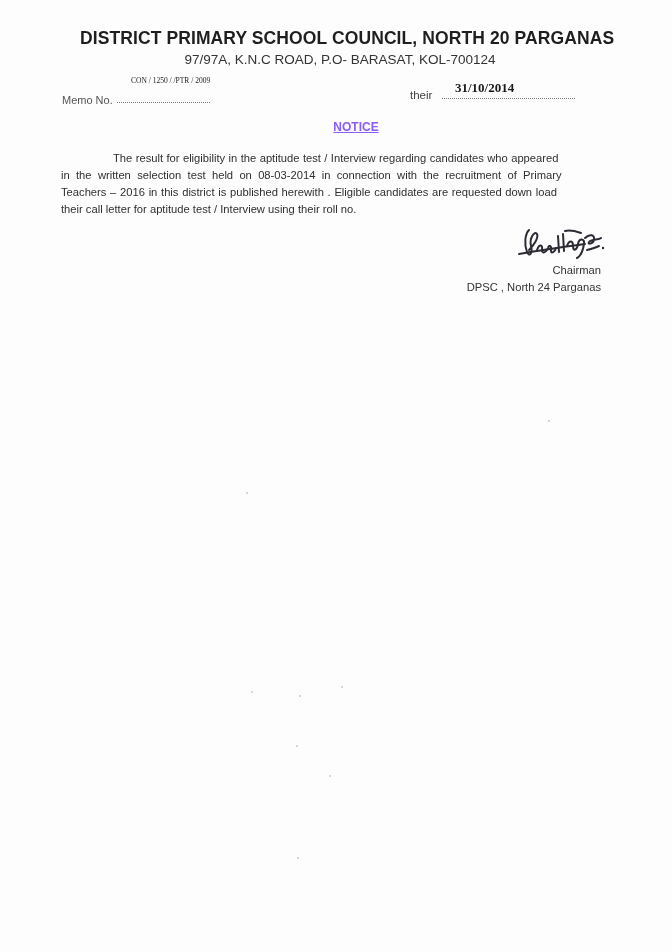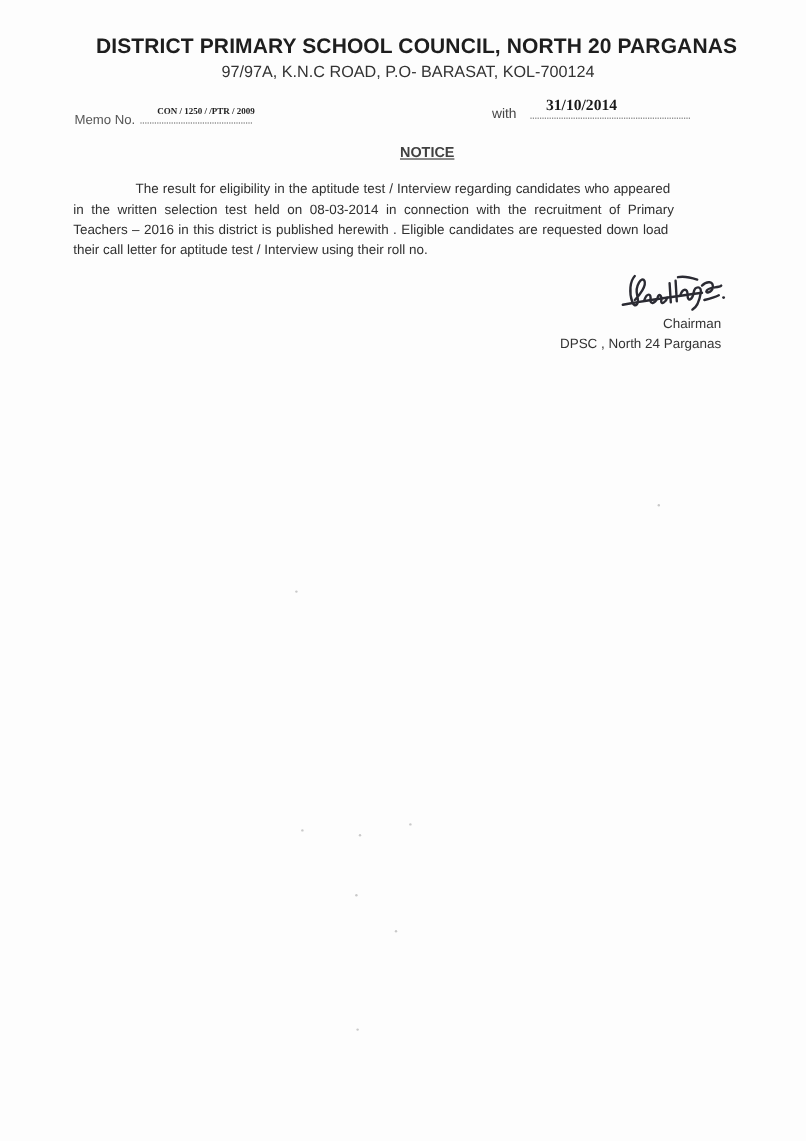--- a/index.html
+++ b/index.html
@@ -18,38 +18,38 @@
     font-family: "Liberation Sans", sans-serif; font-size: 13.5px; color: #333; white-space: nowrap;
   }
   .memo-label {
     position: absolute; left: 62px; top: 94px;
     font-family: "Liberation Sans", sans-serif; font-size: 11px; color: #555;
   }
   .memo-dots {
     position: absolute; left: 117px; top: 102px; width: 93px; border-bottom: 1px dotted #777; height: 0;
   }
   .memo-val {
-    position: absolute; left: 131px; top: 88px;
-    font-family: "Liberation Serif", serif; font-weight: bold; font-size: 7.5px; color: #222; white-space: nowrap;
+    position: absolute; left: 131px; top: 76px;
+    font-family: "Liberation Serif", serif; font-weight: normal; font-size: 7.5px; color: #222; white-space: nowrap;
   }
   .dated-label {
     position: absolute; left: 410px; top: 89px;
     font-family: "Liberation Sans", sans-serif; font-size: 11.5px; color: #444;
   }
   .dated-dots {
     position: absolute; left: 442px; top: 98px; width: 133px; border-bottom: 1px dotted #777; height: 0;
   }
   .dated-val {
     position: absolute; left: 455px; top: 80px;
     font-family: "Liberation Serif", serif; font-weight: bold; font-size: 13px; color: #1a1a1a; white-space: nowrap;
   }
   .notice {
     position: absolute; left: 310px; top: 120px; width: 92px; text-align: center;
     font-family: "Liberation Sans", sans-serif; font-weight: bold; font-size: 12px;
-    text-decoration: underline; color: #404040;
+    text-decoration: underline; color: #8b5cf6;
   }
   .body-text {
     position: absolute; left: 61px; top: 150px; width: 540px;
     font-family: "Liberation Sans", sans-serif; font-size: 11.2px; line-height: 17px;
     color: #2f2f2f; text-align: justify;
   }
   .body-line { display: block; white-space: nowrap; }
   .l1 { padding-left: 52px; word-spacing: 0.3px; }
   .l2 { word-spacing: 3.2px; }
   .l3 { word-spacing: 0.6px; }
@@ -67,21 +67,21 @@
 
 <div class="page">
 
   <div class="hdr-title">DISTRICT PRIMARY SCHOOL COUNCIL, NORTH 20 PARGANAS</div>
   <div class="hdr-addr">97/97A, K.N.C ROAD, P.O- BARASAT, KOL-700124</div>
 
   <div class="memo-label">Memo No.</div>
   <div class="memo-dots"></div>
   <div class="memo-val">CON / 1250 / /PTR / 2009</div>
 
-  <div class="dated-label">with</div>
+  <div class="dated-label">their</div>
   <div class="dated-dots"></div>
   <div class="dated-val">31/10/2014</div>
 
   <div class="notice">NOTICE</div>
 
   <div class="body-text">
     <span class="body-line l1">The result for eligibility in the aptitude test / Interview regarding candidates who appeared</span>
     <span class="body-line l2">in the written selection test held on 08-03-2014 in connection with the recruitment of Primary</span>
     <span class="body-line l3">Teachers – 2016  in this  district is published herewith . Eligible candidates are requested down load</span>
     <span class="body-line">their call letter for aptitude test / Interview using their roll no.</span>

